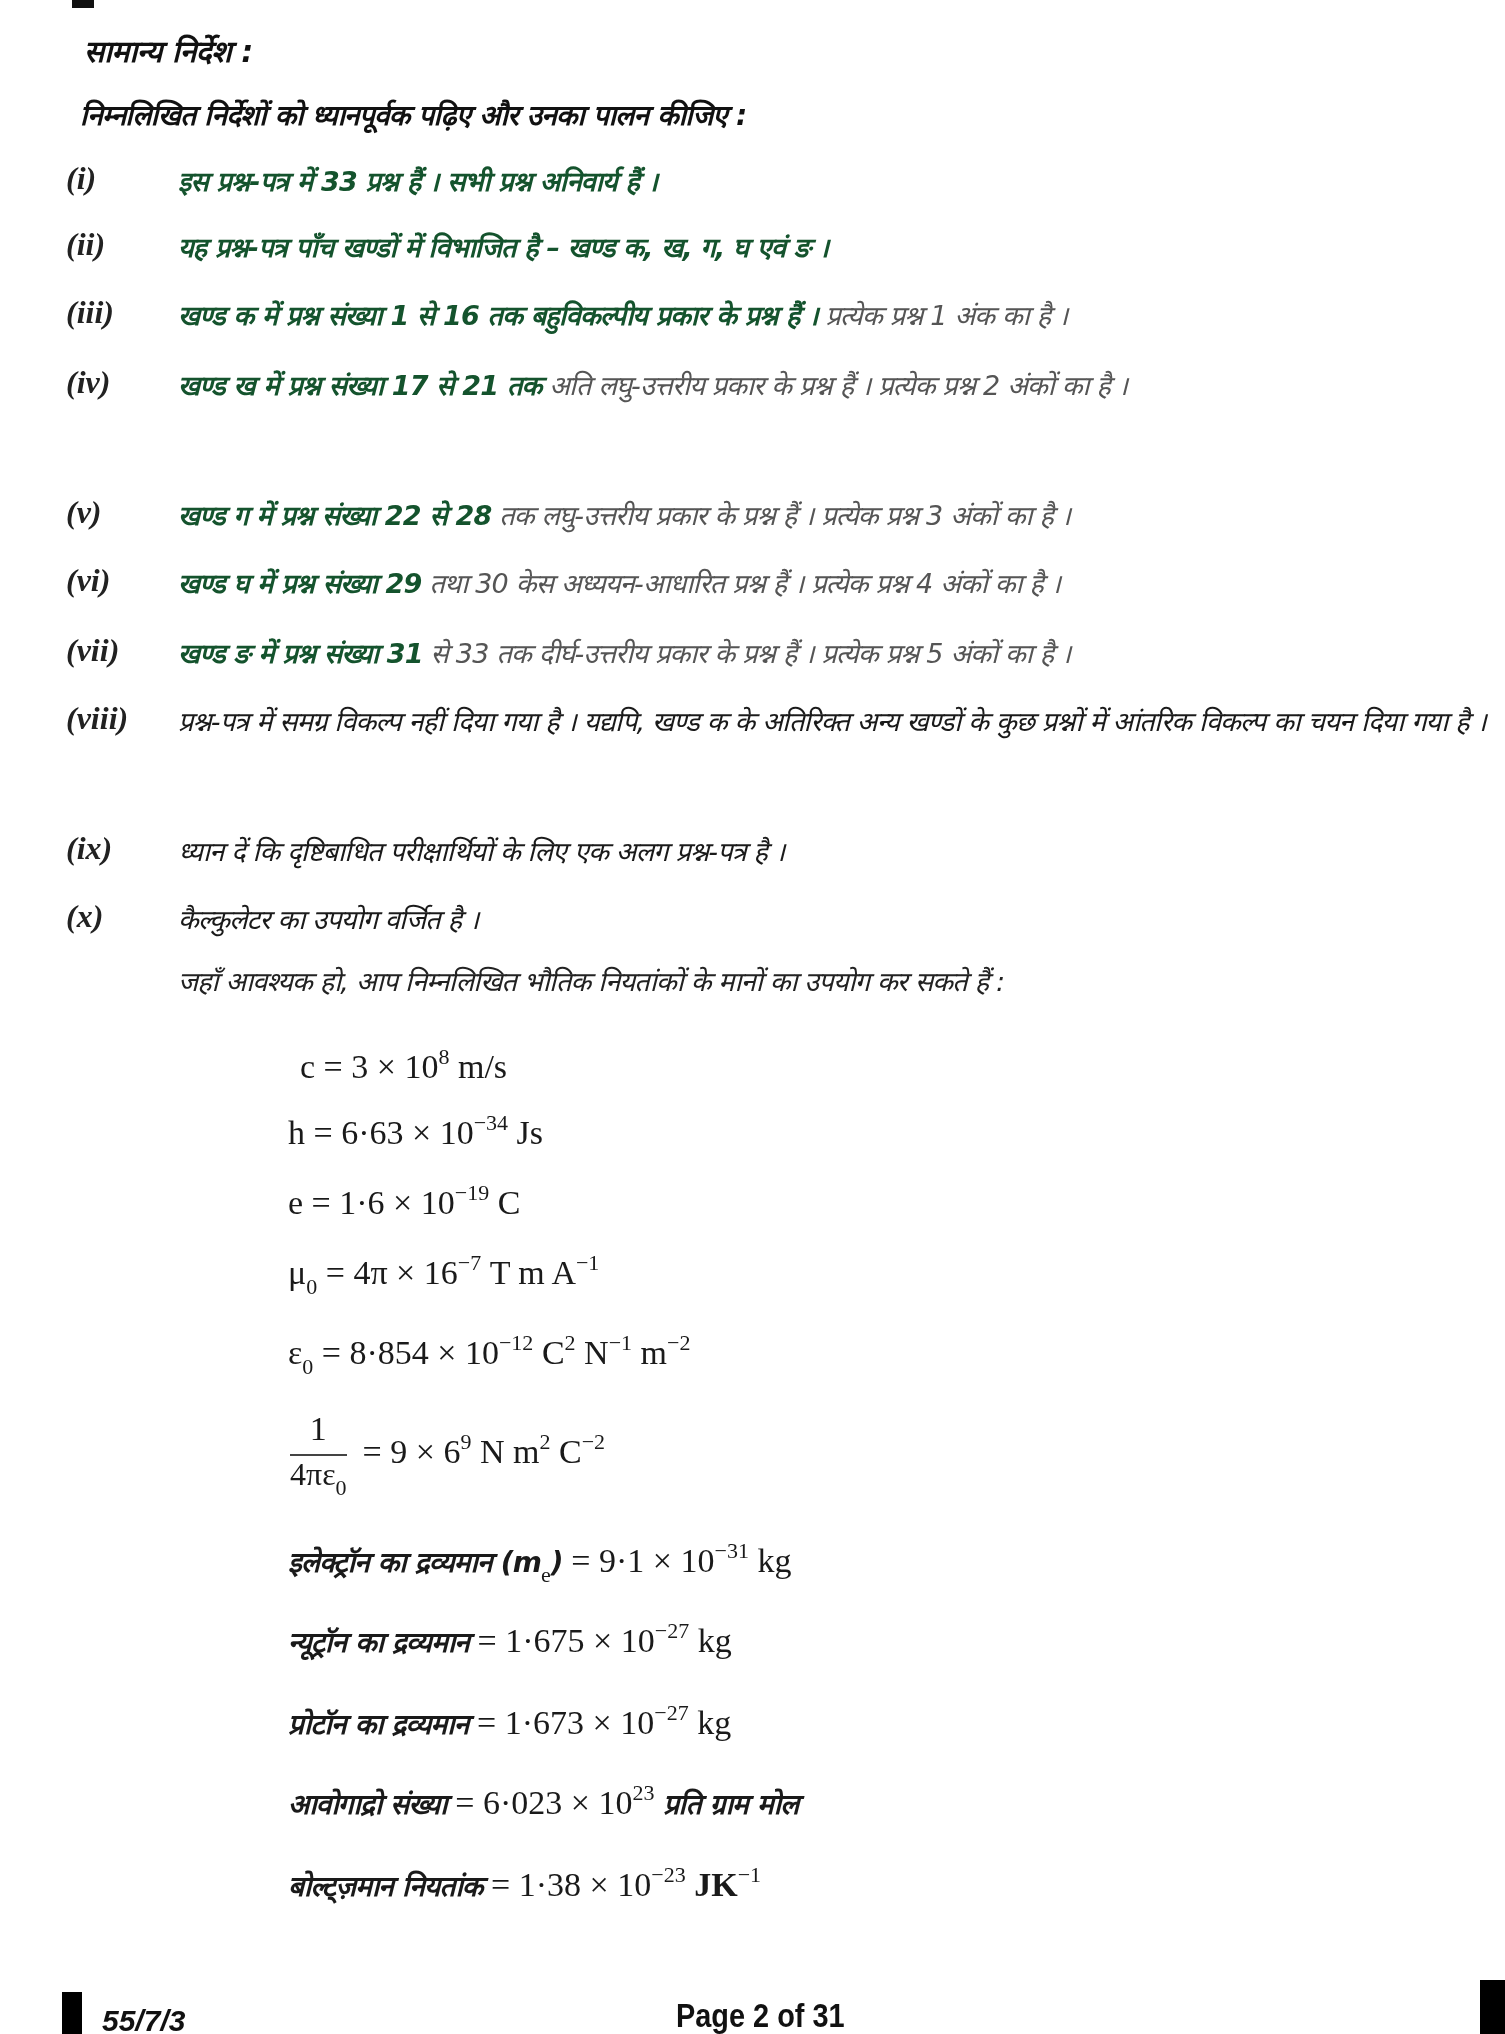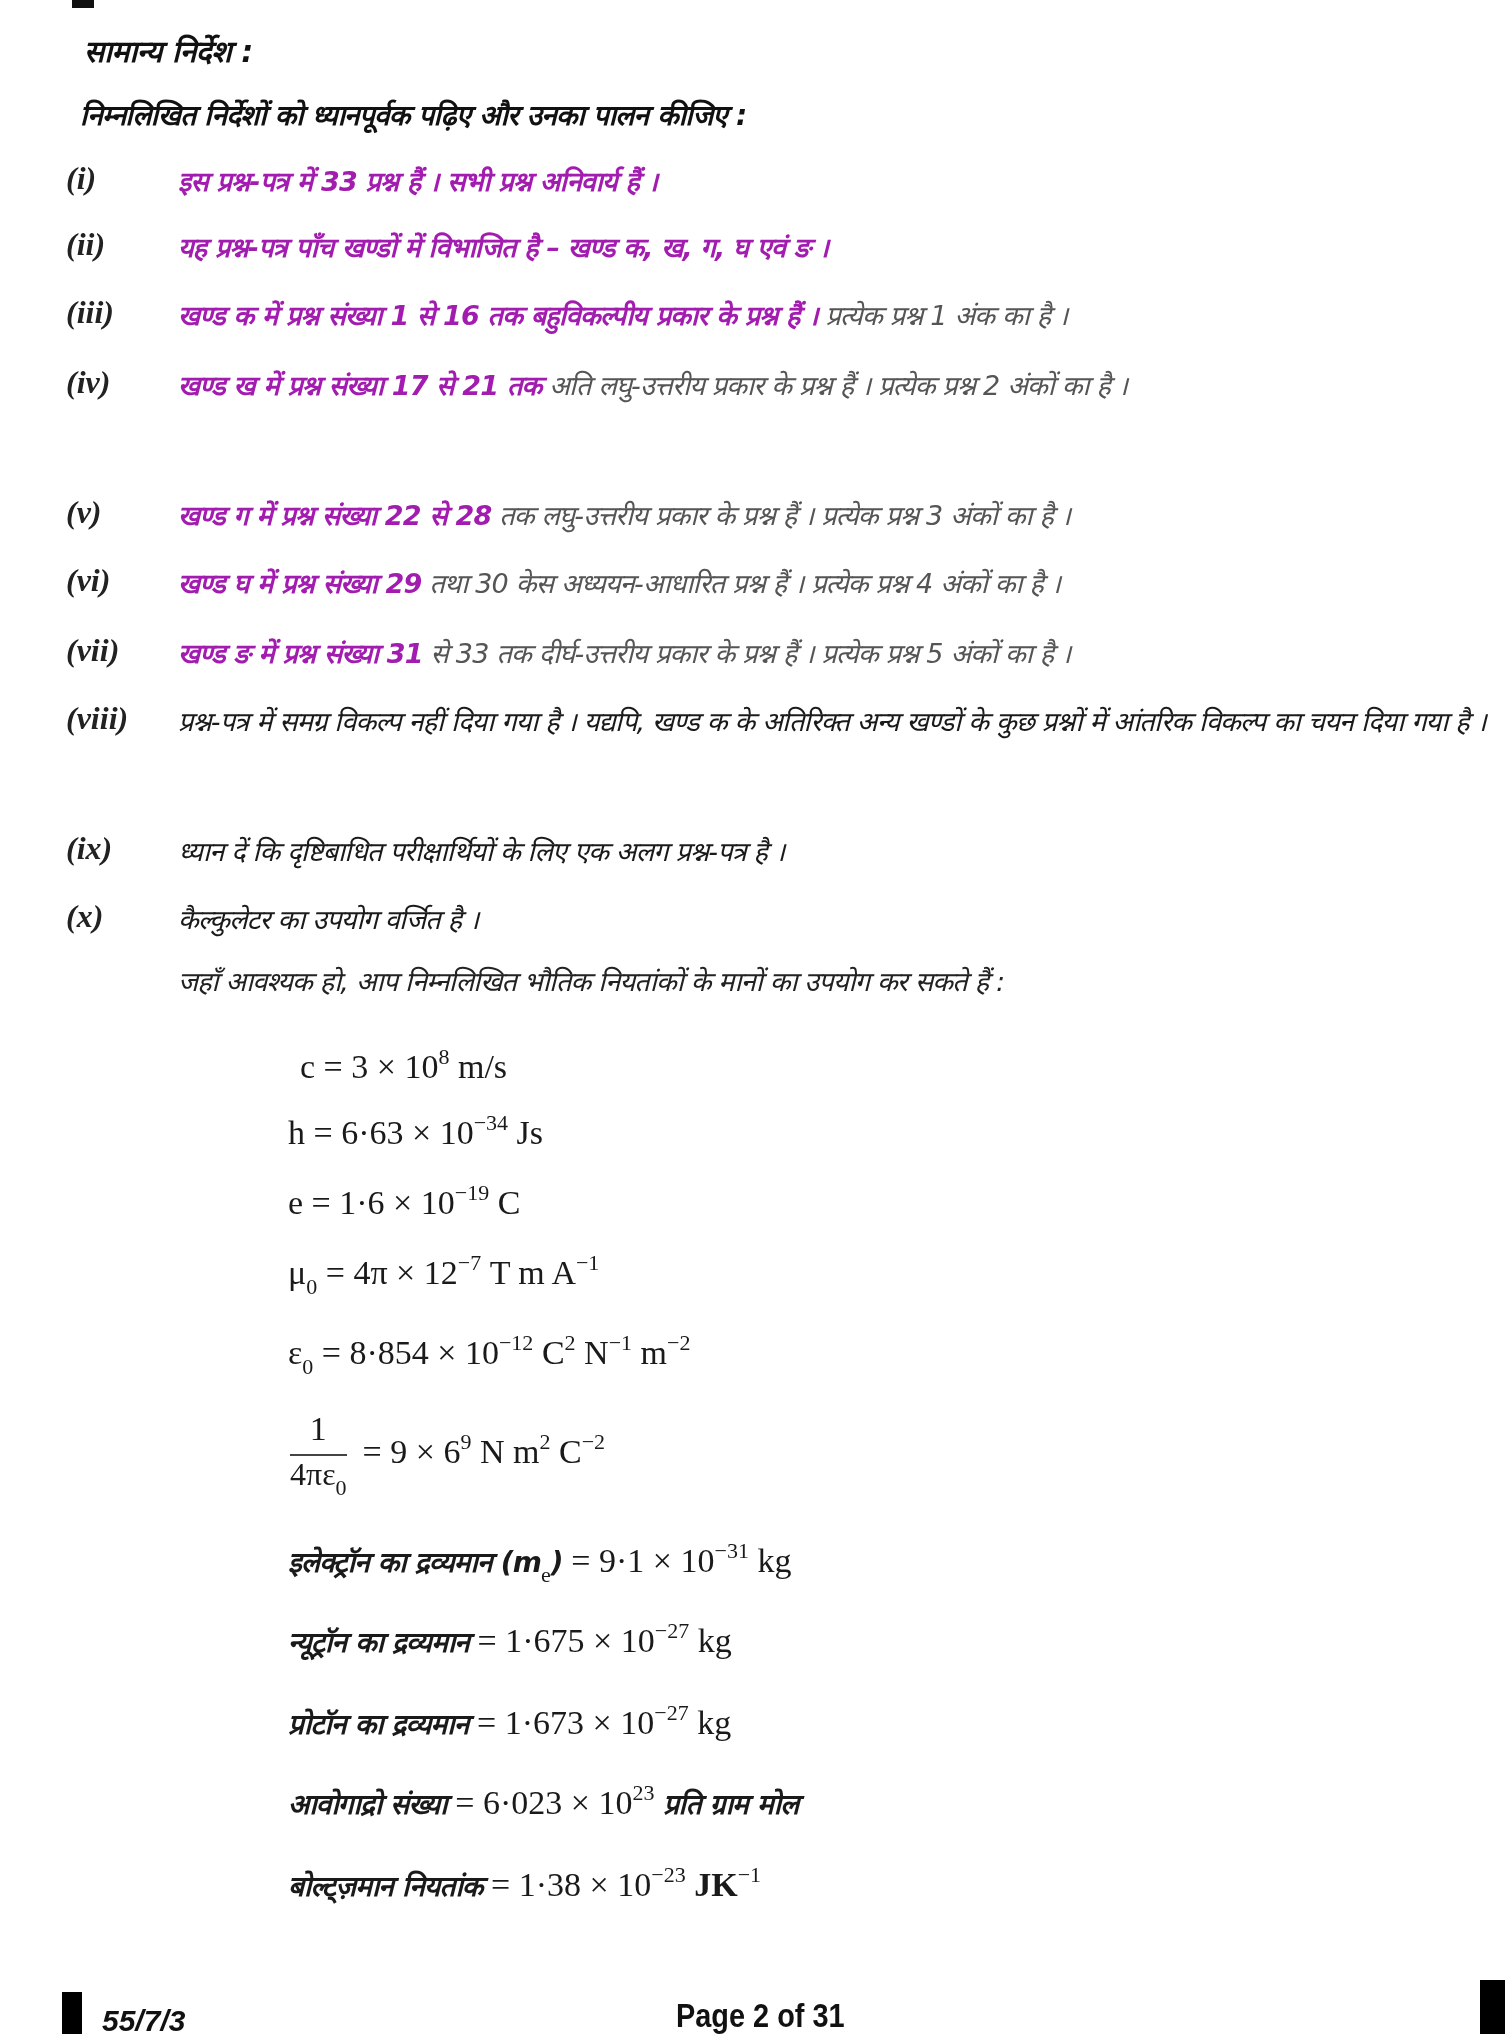--- a/index.html
+++ b/index.html
@@ -70,21 +70,21 @@
       flex: 1;
       font-family: "DejaVu Sans", sans-serif;
       font-style: italic;
       font-size: 27px;
       line-height: 44px;
       letter-spacing: -0.8px;
       color: #1a1a1a;
     }
     .instr .text b {
       font-weight: bold;
-      color: #a21caf;
+      color: #14532d;
     }
     .instr .text .light {
       color: #555;
       font-weight: normal;
     }
     .constants-intro {
       position: absolute;
       left: 178px;
       top: 962px;
       font-family: "DejaVu Sans", sans-serif;
@@ -224,21 +224,21 @@
   <div class="const" style="top:1044px;margin-left:12px;">
     <span>c = 3 × 10</span><sup>8</sup><span> m/s</span>
   </div>
   <div class="const" style="top:1110px;">
     <span>h = 6·63 × 10</span><sup>−34</sup><span> Js</span>
   </div>
   <div class="const" style="top:1180px;">
     <span>e = 1·6 × 10</span><sup>−19</sup><span> C</span>
   </div>
   <div class="const" style="top:1250px;">
-    <span>μ</span><sub>0</sub><span> = 4π × 12</span><sup>−7</sup><span> T m A</span><sup>−1</sup>
+    <span>μ</span><sub>0</sub><span> = 4π × 16</span><sup>−7</sup><span> T m A</span><sup>−1</sup>
   </div>
   <div class="const" style="top:1330px;">
     <span>ε</span><sub>0</sub><span> = 8·854 × 10</span><sup>−12</sup><span> C</span><sup>2</sup><span> N</span><sup>−1</sup><span> m</span><sup>−2</sup>
   </div>
   <div class="const" style="top:1410px; left:290px;">
     <span class="frac">
       <span class="numr">1</span>
       <span class="den"><span>4πε</span><sub>0</sub></span>
     </span><span>= 9 × 6</span><sup>9</sup><span> N m</span><sup>2</sup><span> C</span><sup>−2</sup>
   </div>

